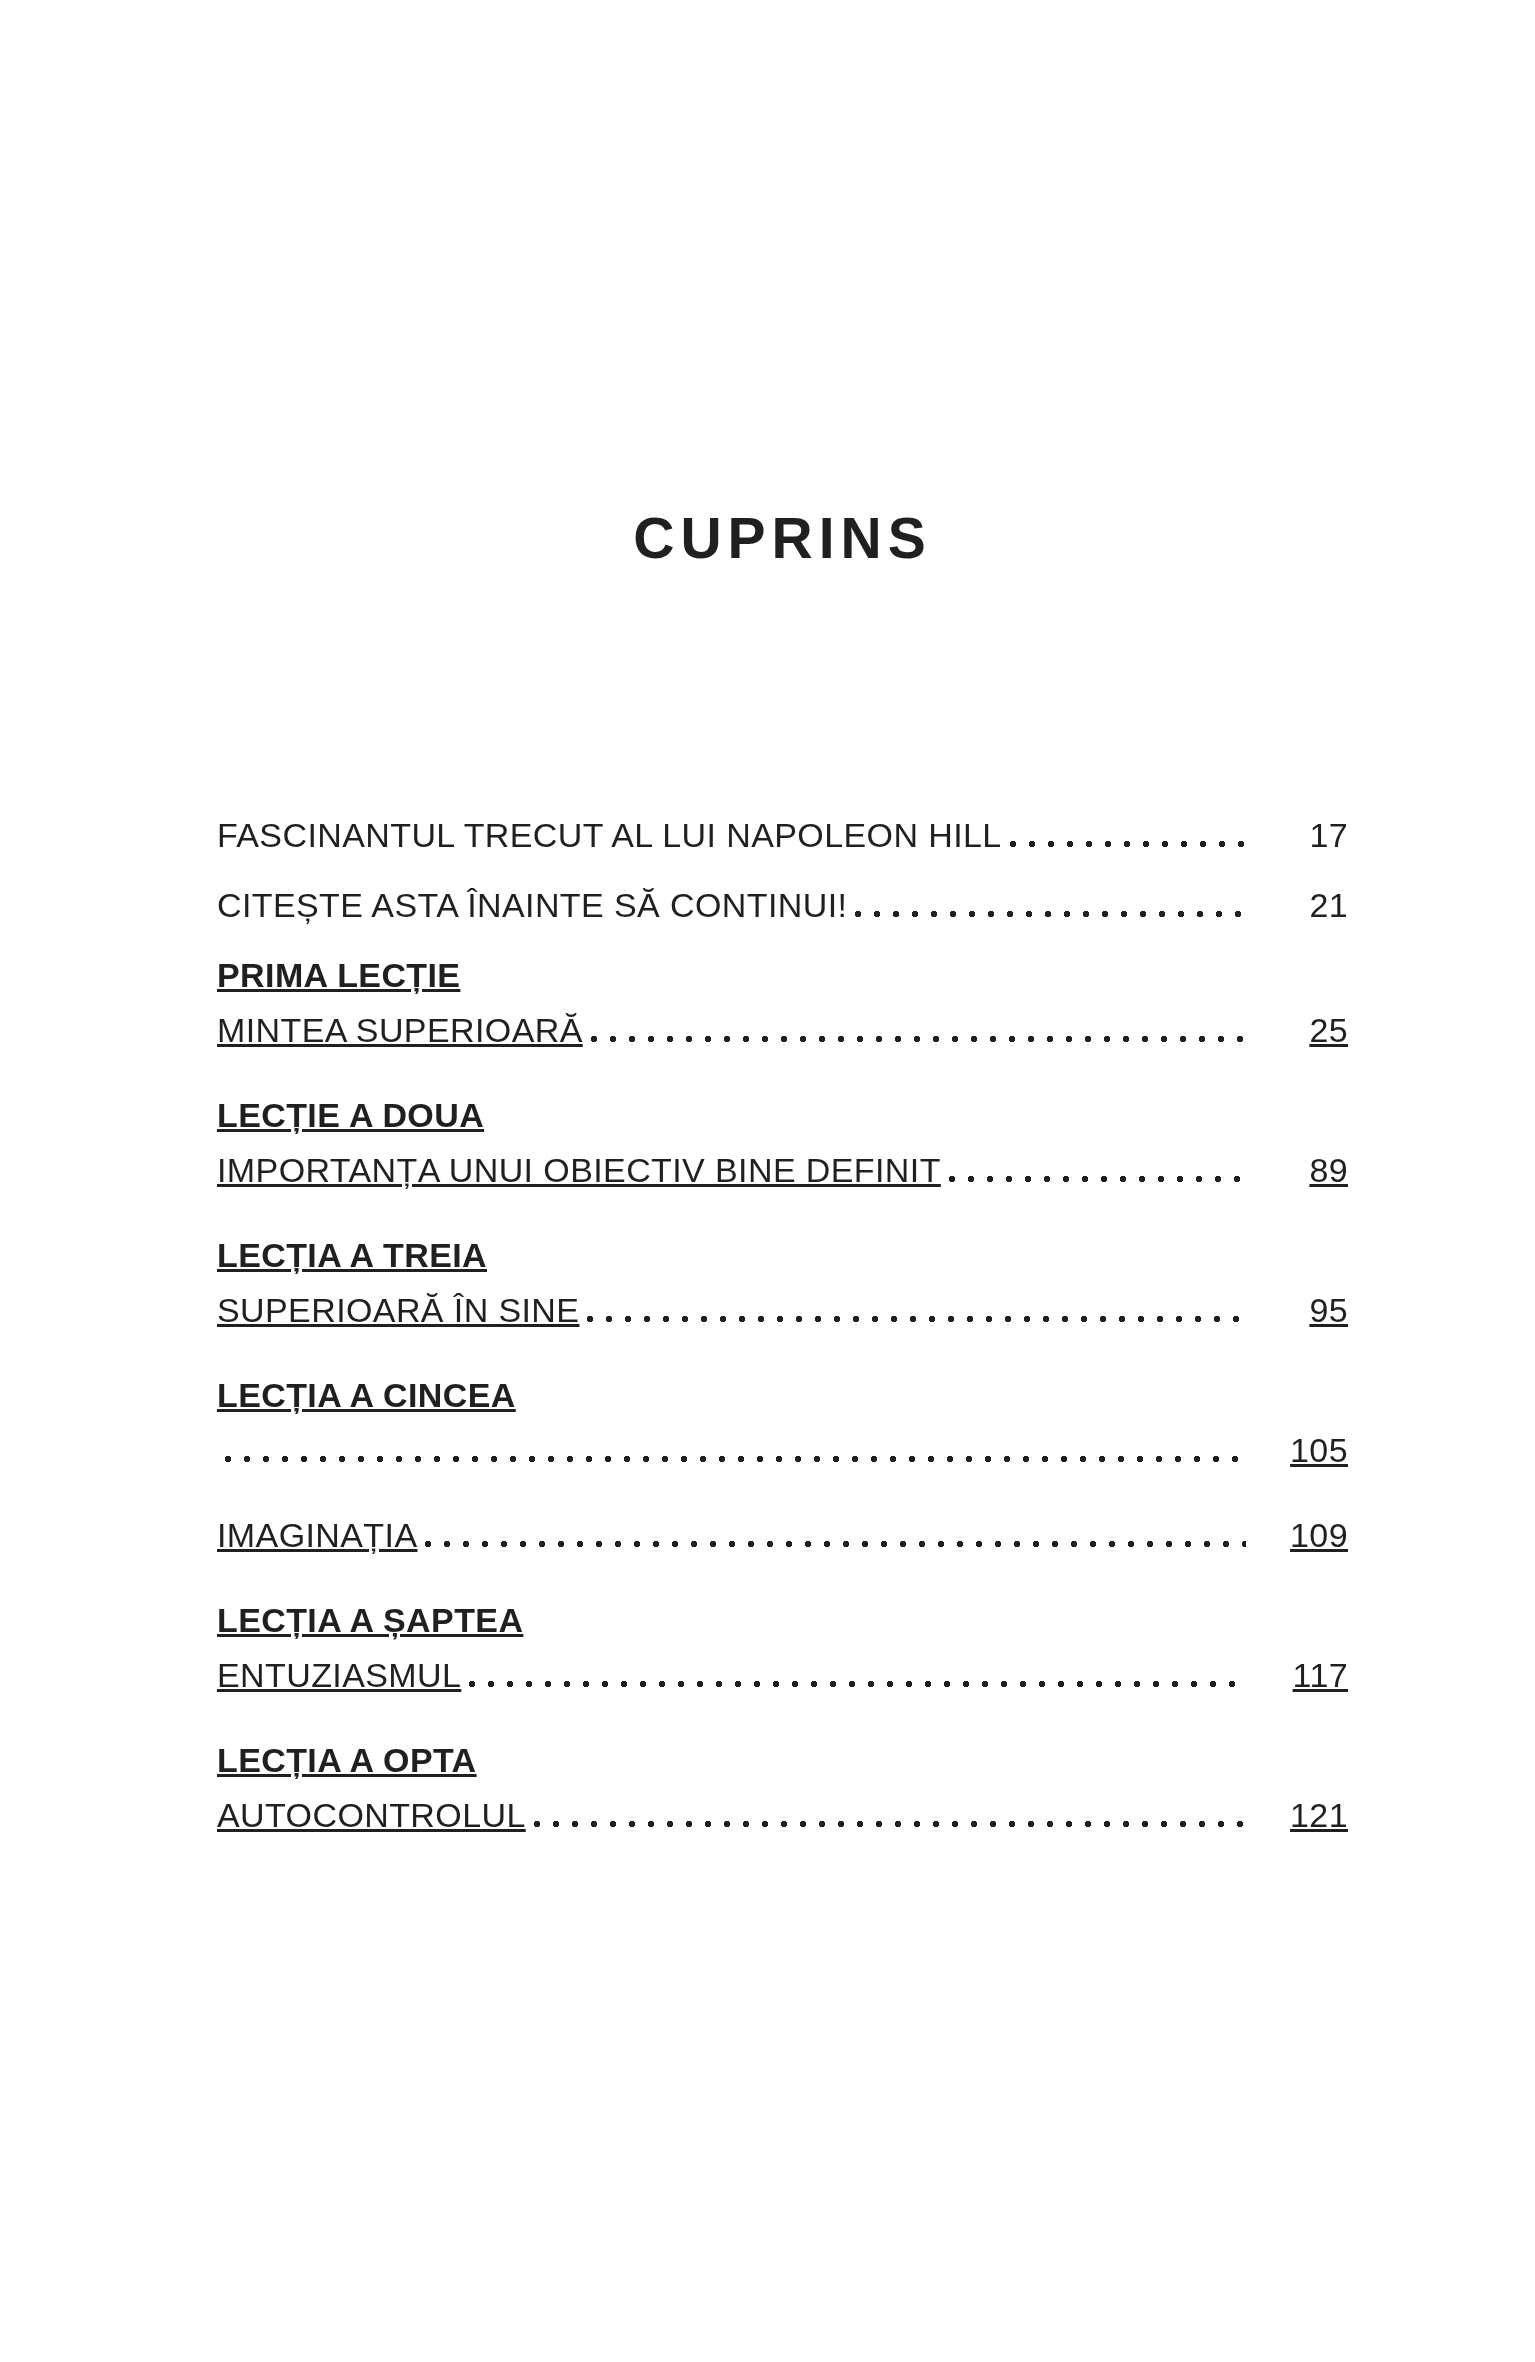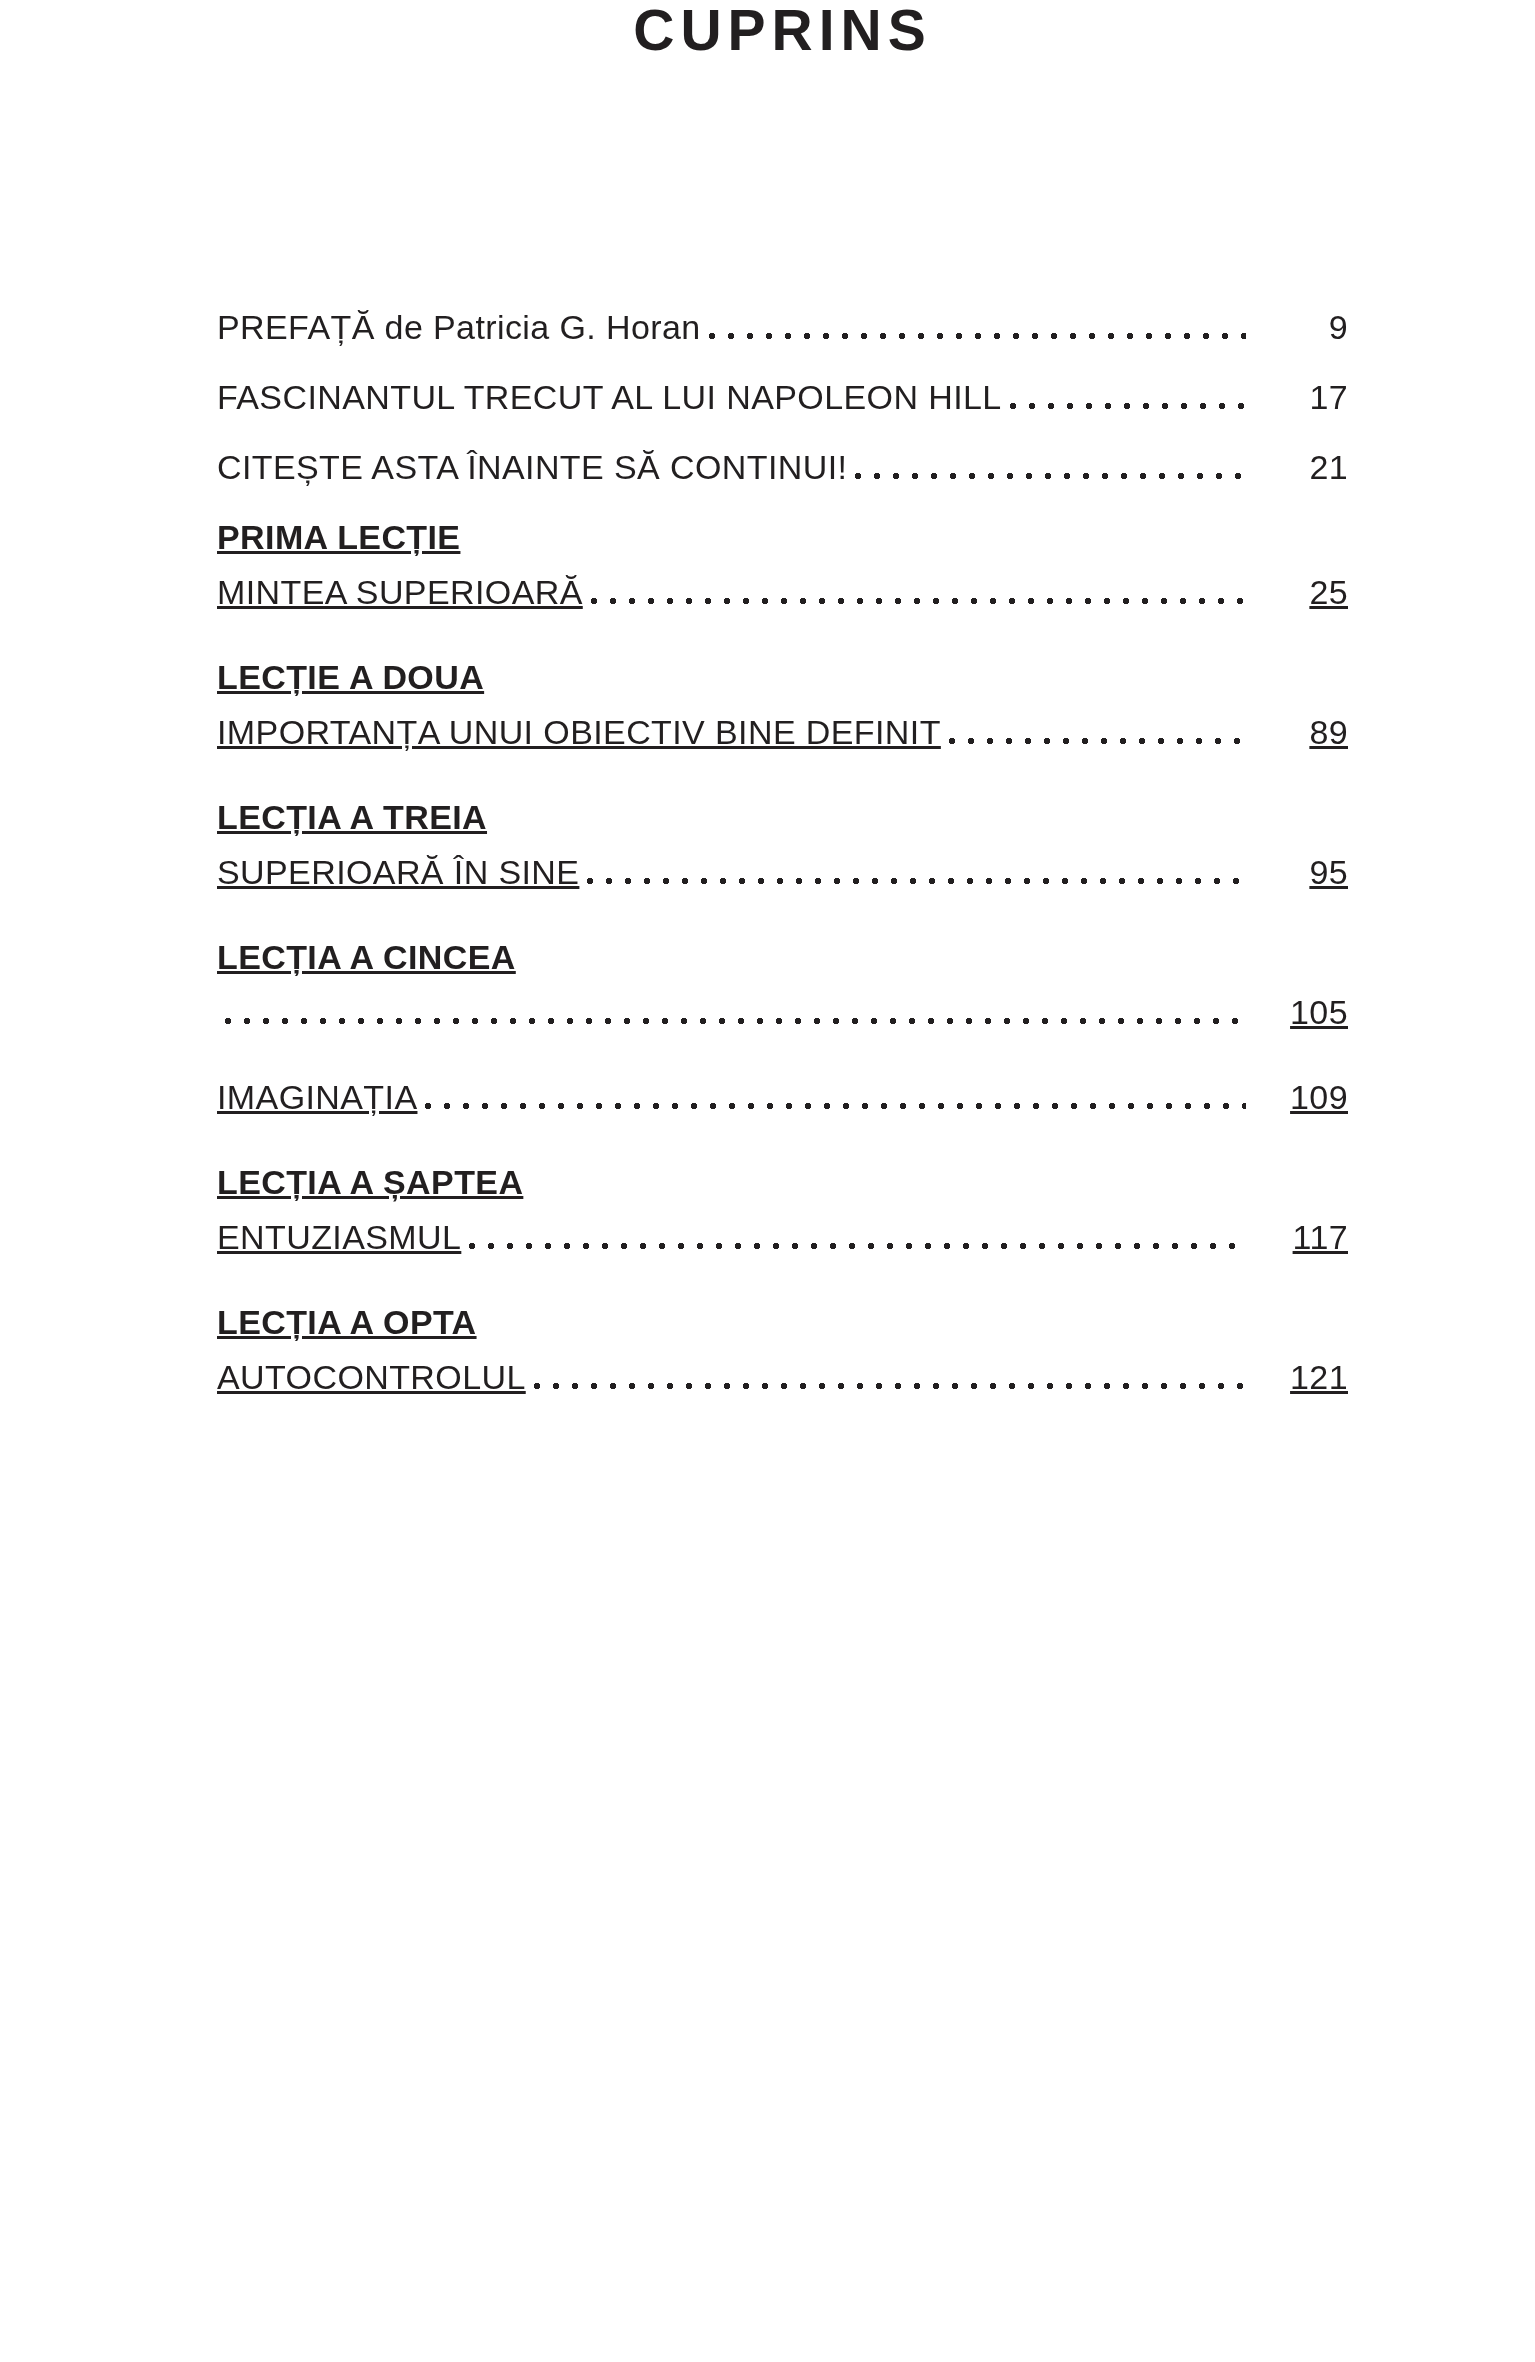--- a/index.html
+++ b/index.html
@@ -13,20 +13,21 @@
     position: relative;
     font-family: "Liberation Sans", sans-serif;
     color: #221f20;
     overflow: hidden;
   }
   .page {
     position: absolute;
     left: 217px;
     top: 0;
     width: 1131px;
+    padding-top: 508px;
   }
   .title {
     margin: 0;
     text-align: center;
     font-size: 57px;
     line-height: 60px;
     font-weight: bold;
     letter-spacing: 6px;
   }
   .front-list {
@@ -77,25 +78,20 @@
     letter-spacing: 0.4px;
     margin-bottom: 17px;
   }
 </style>
 </head>
 <body>
 
 <div class="page">
   <h1 class="title">CUPRINS</h1>
   <ul class="front-list" id="front-list">
-  <li class="toc-row">
-    <span class="label">PREFAȚĂ de Patricia G. Horan</span>
-    <span class="leader"></span>
-    <span class="pagenum">9</span>
-  </li>
 
   <li class="toc-row">
     <span class="label">FASCINANTUL TRECUT AL LUI NAPOLEON HILL</span>
     <span class="leader"></span>
     <span class="pagenum">17</span>
   </li>
 
   <li class="toc-row">
     <span class="label">CITEȘTE ASTA ÎNAINTE SĂ CONTINUI!</span>
     <span class="leader"></span>

